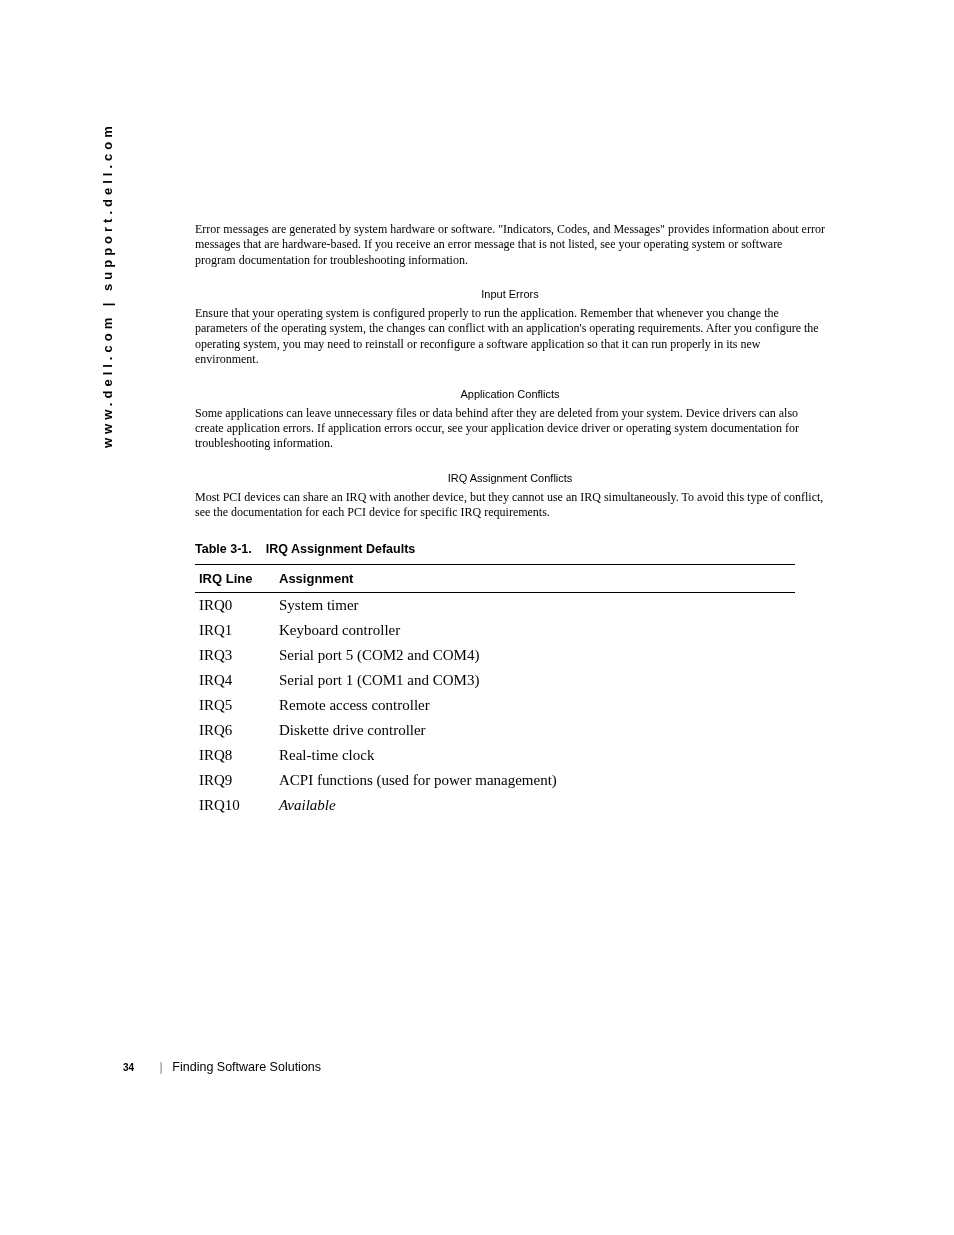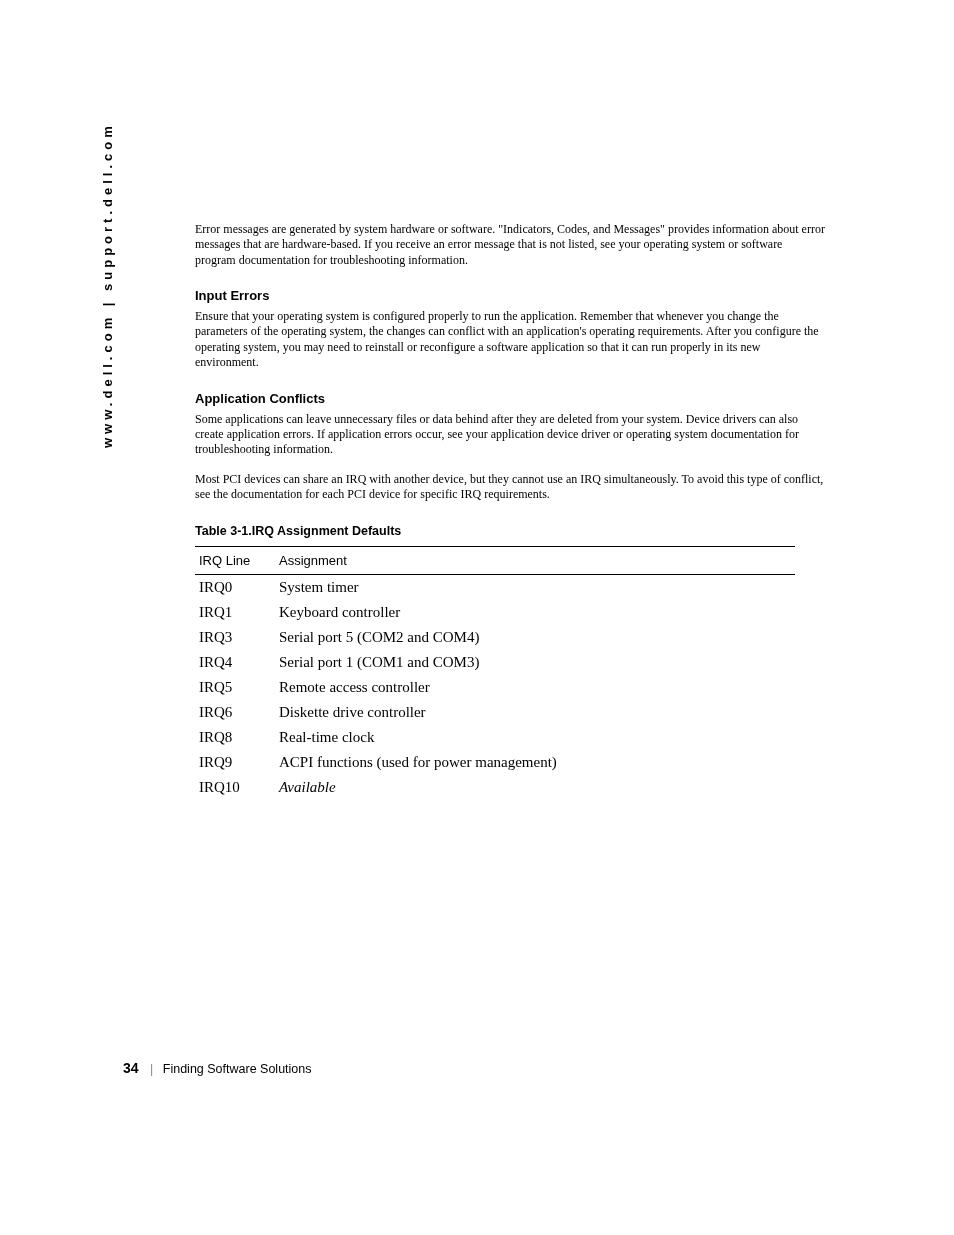--- a/index.html
+++ b/index.html
@@ -31,40 +31,41 @@
     top: 222px;
     width: 630px;
   }
   .body-text {
     font-size: 12px;
     line-height: 1.28;
     margin: 0 0 14px 0;
   }
   .subhead {
     font-family: "Helvetica Neue", Arial, sans-serif;
-    font-weight: bold;
-    font-size: 13px;
+    font-weight: normal;
+    font-size: 11px;
     margin: 20px 0 6px 0;
+    text-align: center;
   }
   .table-caption {
     font-family: "Helvetica Neue", Arial, sans-serif;
     font-weight: bold;
     font-size: 12.5px;
     margin: 22px 0 8px 0;
   }
-  .table-caption .cap-num { }
+  .table-caption .cap-num { margin-right: 14px; }
   table.irq {
     border-collapse: collapse;
     width: 600px;
     font-size: 15px;
   }
   table.irq th {
     text-align: left;
     font-family: "Helvetica Neue", Arial, sans-serif;
-    font-weight: normal;
+    font-weight: bold;
     font-size: 13px;
     padding: 6px 0 6px 0;
     border-top: 1px solid #000;
     border-bottom: 1px solid #000;
   }
   table.irq th.col-line { width: 80px; padding-left: 4px;}
   table.irq td {
     padding: 4px 0 4px 0;
     vertical-align: top;
   }
@@ -74,22 +75,22 @@
   .footer {
     position: absolute;
     left: 123px;
     top: 1060px;
     width: 700px;
     font-family: "Helvetica Neue", Arial, sans-serif;
     font-size: 12.5px;
   }
   .footer .pg {
     font-weight: bold;
-    font-size: 14px;
-    margin-right: 6px;
+    font-size: 10px;
+    margin-right: 20px;
   }
   .footer .sep {
     color: #888;
     margin: 0 6px 0 2px;
   }
 </style>
 </head>
 <body>
 
 <div class="sidebar-text">www.dell.com | support.dell.com</div>
@@ -97,20 +98,21 @@
 <div class="content">
 
   <p class="body-text">Error messages are generated by system hardware or software. "Indicators, Codes, and Messages" provides information about error messages that are hardware-based. If you receive an error message that is not listed, see your operating system or software program documentation for troubleshooting information.</p>
 
   <div class="subhead">Input Errors</div>
   <p class="body-text">Ensure that your operating system is configured properly to run the application. Remember that whenever you change the parameters of the operating system, the changes can conflict with an application's operating requirements. After you configure the operating system, you may need to reinstall or reconfigure a software application so that it can run properly in its new environment.</p>
 
   <div class="subhead">Application Conflicts</div>
   <p class="body-text">Some applications can leave unnecessary files or data behind after they are deleted from your system. Device drivers can also create application errors. If application errors occur, see your application device driver or operating system documentation for troubleshooting information.</p>
 
+  <div class="subhead">IRQ Assignment Conflicts</div>
   <p class="body-text">Most PCI devices can share an IRQ with another device, but they cannot use an IRQ simultaneously. To avoid this type of conflict, see the documentation for each PCI device for specific IRQ requirements.</p>
 
   <div class="table-caption">
     <span class="cap-num">Table 3-1.</span><span>IRQ Assignment Defaults</span>
   </div>
 
   <table class="irq">
     <thead>
       <tr>
         <th class="col-line">IRQ Line</th>

